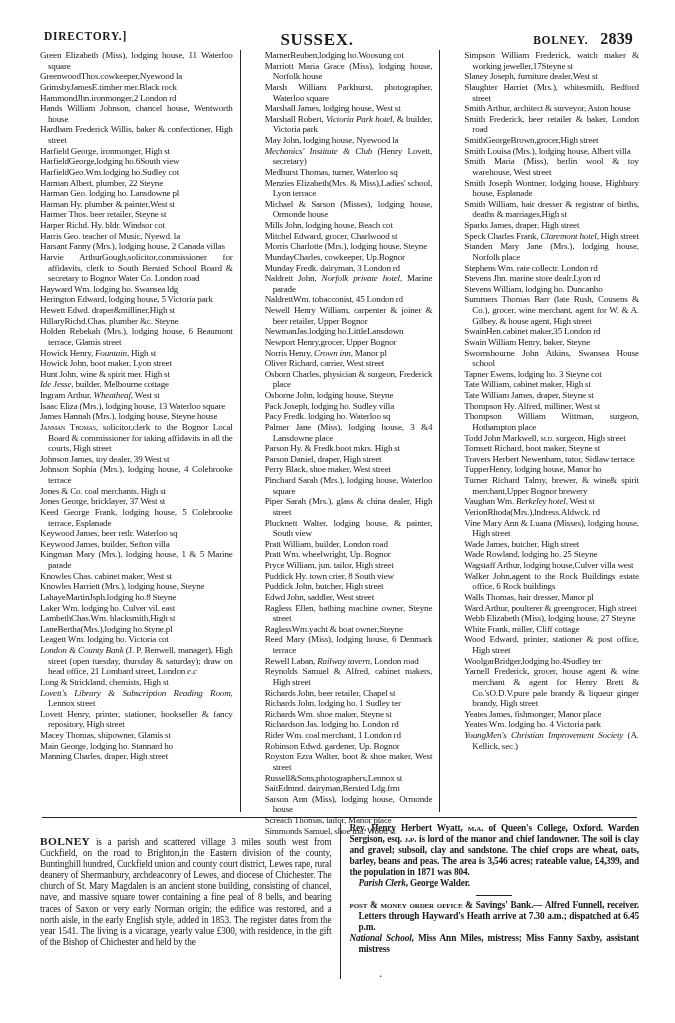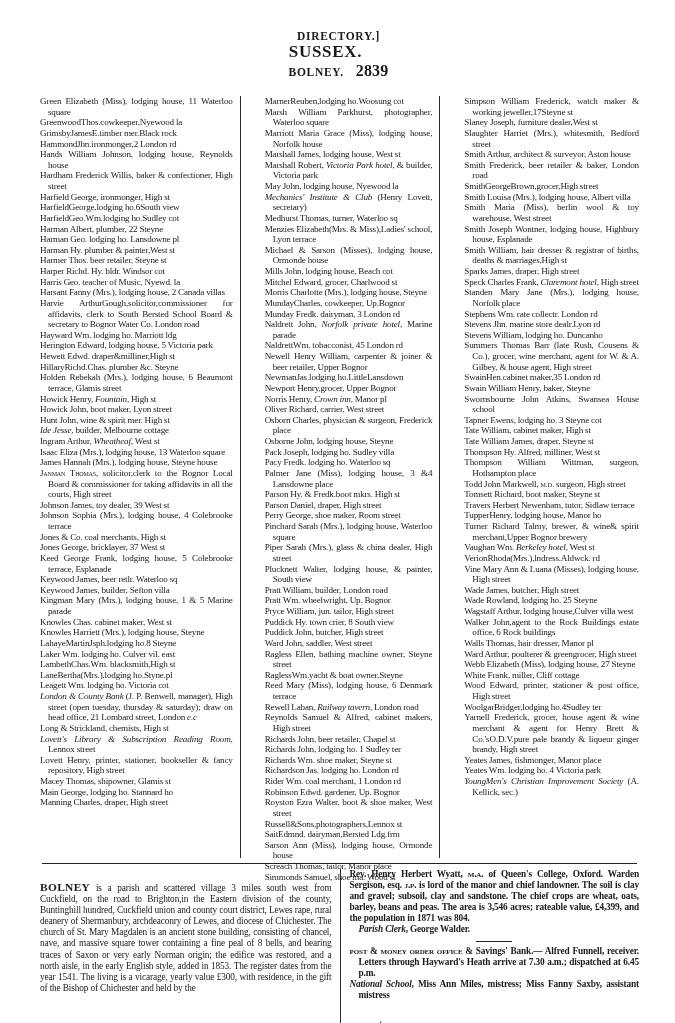--- a/index.html
+++ b/index.html
@@ -19,27 +19,26 @@
     position: relative;
     width: 675px;
     height: 1023px;
     box-sizing: border-box;
     padding: 30px 36px 10px 40px;
   }
 
   
   .running-head {
     display: flex;
-    align-items: center;
+    align-items: flex-start;
     justify-content: space-between;
     font-weight: 700;
     letter-spacing: .02em;
-    margin-bottom: 16px;
+    margin-bottom: 0;
     padding: 0 6px 0 4px;
-    flex-direction: column;
   }
   .rh-left {
     font-size: 11.5px;
     font-variant: small-caps;
     text-transform: uppercase;
     letter-spacing: .06em;
   }
   .rh-center {
     font-size: 17px;
     letter-spacing: .04em;
@@ -169,34 +168,34 @@
       <span class="rh-folio">2839</span>
     </div>
   </div>
 
   <div class="columns">
     <div class="col">
         <p class="entry">Green Elizabeth (Miss), lodging house, 11 Waterloo square</p>
         <p class="entry">GreenwoodThos.cowkeeper,Nyewood la</p>
         <p class="entry">GrimsbyJamesE.timber mer.Black rock</p>
         <p class="entry">HammondJhn.ironmonger,2 London rd</p>
-        <p class="entry">Hands William Johnson, lodging house, Reynolds house</p>
+        <p class="entry">Hands William Johnson, chancel house, Wentworth house</p>
         <p class="entry">Hardham Frederick Willis, baker &amp; confectioner, High street</p>
         <p class="entry">Harfield George, ironmonger, High st</p>
         <p class="entry">HarfieldGeorge,lodging ho.6South view</p>
         <p class="entry">HarfieldGeo.Wm.lodging ho.Sudley cot</p>
         <p class="entry">Harman Albert, plumber, 22 Steyne</p>
         <p class="entry">Harman Geo. lodging ho. Lansdowne pl</p>
         <p class="entry">Harman Hy. plumber &amp; painter,West st</p>
         <p class="entry">Harmer Thos. beer retailer, Steyne st</p>
         <p class="entry">Harper Richd. Hy. bldr. Windsor cot</p>
         <p class="entry">Harris Geo. teacher of Music, Nyewd. la</p>
         <p class="entry">Harsant Fanny (Mrs.), lodging house, 2 Canada villas</p>
         <p class="entry">Harvie ArthurGough,solicitor,commissioner for affidavits, clerk to South Bersted School Board &amp; secretary to Bognor Water Co. London road</p>
-        <p class="entry">Hayward Wm. lodging ho. Marriott ldg</p>
+        <p class="entry">Hayward Wm. lodging ho. Swansea ldg</p>
         <p class="entry">Herington Edward, lodging house, 5 Victoria park</p>
         <p class="entry">Hewett Edwd. draper&amp;milliner,High st</p>
         <p class="entry">HillaryRichd.Chas. plumber &amp;c. Steyne</p>
         <p class="entry">Holden Rebekah (Mrs.), lodging house, 6 Beaumont terrace, Glamis street</p>
         <p class="entry">Howick Henry, <i>Fountain</i>, High st</p>
         <p class="entry">Howick John, boot maker, Lyon street</p>
         <p class="entry">Hunt John, wine &amp; spirit mer. High st</p>
         <p class="entry"><i>Ide Jesse</i>, builder, Melbourne cottage</p>
         <p class="entry">Ingram Arthur, <i>Wheatheaf</i>, West st</p>
         <p class="entry">Isaac Eliza (Mrs.), lodging house, 13 Waterloo square</p>
@@ -220,22 +219,22 @@
         <p class="entry"><i>London &amp; County Bank</i> (J. P. Benwell, manager), High street (open tuesday, thursday &amp; saturday); draw on head office, 21 Lombard street, London <i>e.c</i></p>
         <p class="entry">Long &amp; Strickland, chemists, High st</p>
         <p class="entry"><i>Lovett's Library &amp; Subscription Reading Room</i>, Lennox street</p>
         <p class="entry">Lovett Henry, printer, stationer, bookseller &amp; fancy repository, High street</p>
         <p class="entry">Macey Thomas, shipowner, Glamis st</p>
         <p class="entry">Main George, lodging ho. Stannard ho</p>
         <p class="entry">Manning Charles, draper, High street</p>
       </div>
     <div class="col">
         <p class="entry">MarnerReuben,lodging ho.Woosung cot</p>
+        <p class="entry">Marriott Maria Grace (Miss), lodging house, Norfolk house</p>
         <p class="entry">Marsh William Parkhurst, photographer, Waterloo square</p>
-        <p class="entry">Marriott Maria Grace (Miss), lodging house, Norfolk house</p>
         <p class="entry">Marshall James, lodging house, West st</p>
         <p class="entry">Marshall Robert, <i>Victoria Park hotel</i>, &amp; builder, Victoria park</p>
         <p class="entry">May John, lodging house, Nyewood la</p>
         <p class="entry"><i>Mechanics' Institute &amp; Club</i> (Henry Lovett, secretary)</p>
         <p class="entry">Medhurst Thomas, turner, Waterloo sq</p>
         <p class="entry">Menzies Elizabeth(Mrs. &amp; Miss),Ladies' school, Lyon terrace</p>
         <p class="entry">Michael &amp; Sarson (Misses), lodging house, Ormonde house</p>
         <p class="entry">Mills John, lodging house, Beach cot</p>
         <p class="entry">Mitchel Edward, grocer, Charlwood st</p>
         <p class="entry">Morris Charlotte (Mrs.), lodging house, Steyne</p>
@@ -248,30 +247,30 @@
         <p class="entry">Newport Henry,grocer, Upper Bognor</p>
         <p class="entry">Norris Henry, <i>Crown inn</i>, Manor pl</p>
         <p class="entry">Oliver Richard, carrier, West street</p>
         <p class="entry">Osborn Charles, physician &amp; surgeon, Frederick place</p>
         <p class="entry">Osborne John, lodging house, Steyne</p>
         <p class="entry">Pack Joseph, lodging ho. Sudley villa</p>
         <p class="entry">Pacy Fredk. lodging ho. Waterloo sq</p>
         <p class="entry">Palmer Jane (Miss), lodging house, 3 &amp;4 Lansdowne place</p>
         <p class="entry">Parson Hy. &amp; Fredk.boot mkrs. High st</p>
         <p class="entry">Parson Daniel, draper, High street</p>
-        <p class="entry">Perry George, shoe maker, Room street</p>
+        <p class="entry">Perry Black, shoe maker, West street</p>
         <p class="entry">Pinchard Sarah (Mrs.), lodging house, Waterloo square</p>
         <p class="entry">Piper Sarah (Mrs.), glass &amp; china dealer, High street</p>
         <p class="entry">Plucknett Walter, lodging house, &amp; painter, South view</p>
         <p class="entry">Pratt William, builder, London road</p>
         <p class="entry">Pratt Wm. wheelwright, Up. Bognor</p>
         <p class="entry">Pryce William, jun. tailor, High street</p>
         <p class="entry">Puddick Hy. town crier, 8 South view</p>
         <p class="entry">Puddick John, butcher, High street</p>
-        <p class="entry">Ward John, saddler, West street</p>
+        <p class="entry">Edwd John, saddler, West street</p>
         <p class="entry">Ragless Ellen, bathing machine owner, Steyne street</p>
         <p class="entry">RaglessWm.yacht &amp; boat owner,Steyne</p>
         <p class="entry">Reed Mary (Miss), lodging house, 6 Denmark terrace</p>
         <p class="entry">Rewell Laban, <i>Railway tavern</i>, London road</p>
         <p class="entry">Reynolds Samuel &amp; Alfred, cabinet makers, High street</p>
         <p class="entry">Richards John, beer retailer, Chapel st</p>
         <p class="entry">Richards John, lodging ho. 1 Sudley ter</p>
         <p class="entry">Richards Wm. shoe maker, Steyne st</p>
         <p class="entry">Richardson Jas. lodging ho. London rd</p>
         <p class="entry">Rider Wm. coal merchant, 1 London rd</p>

